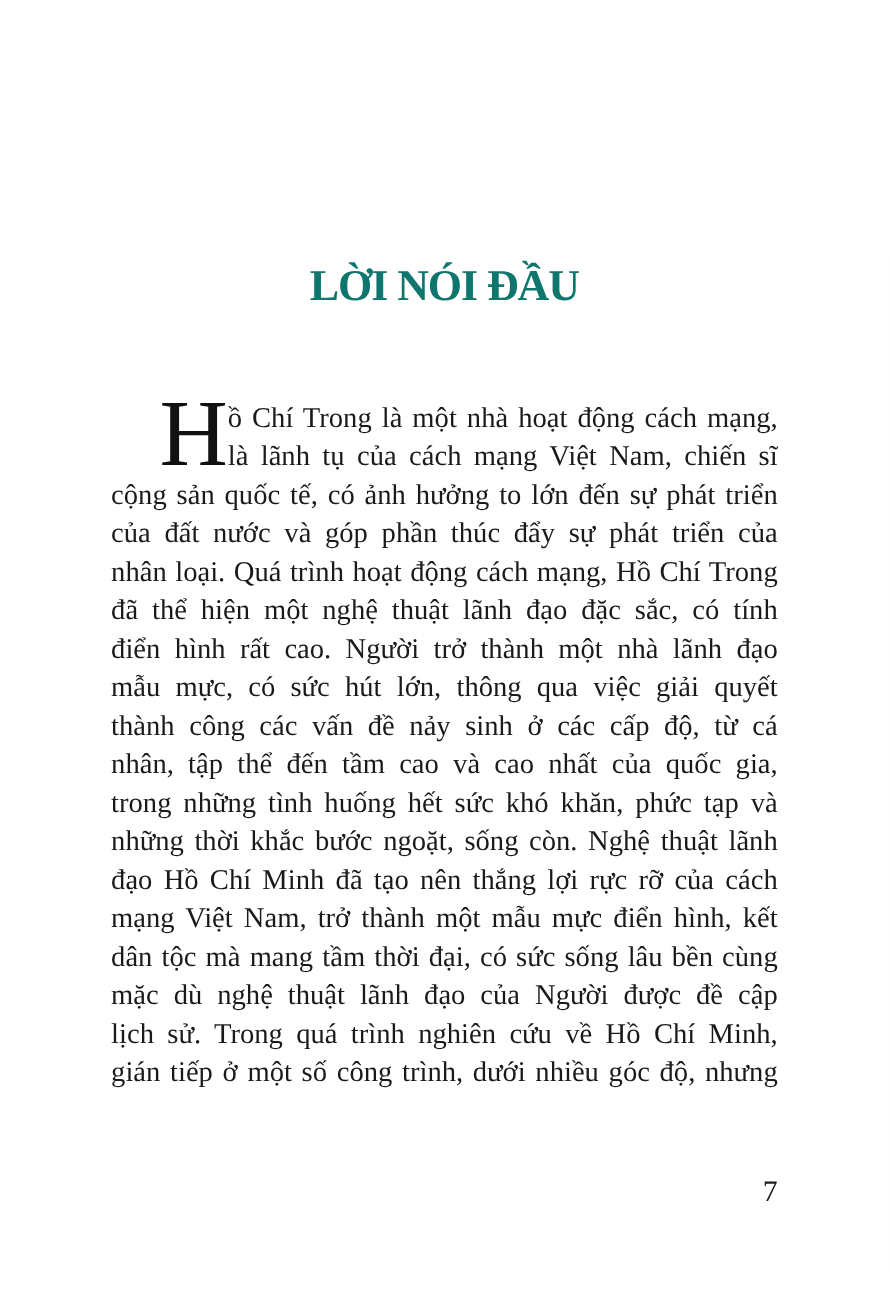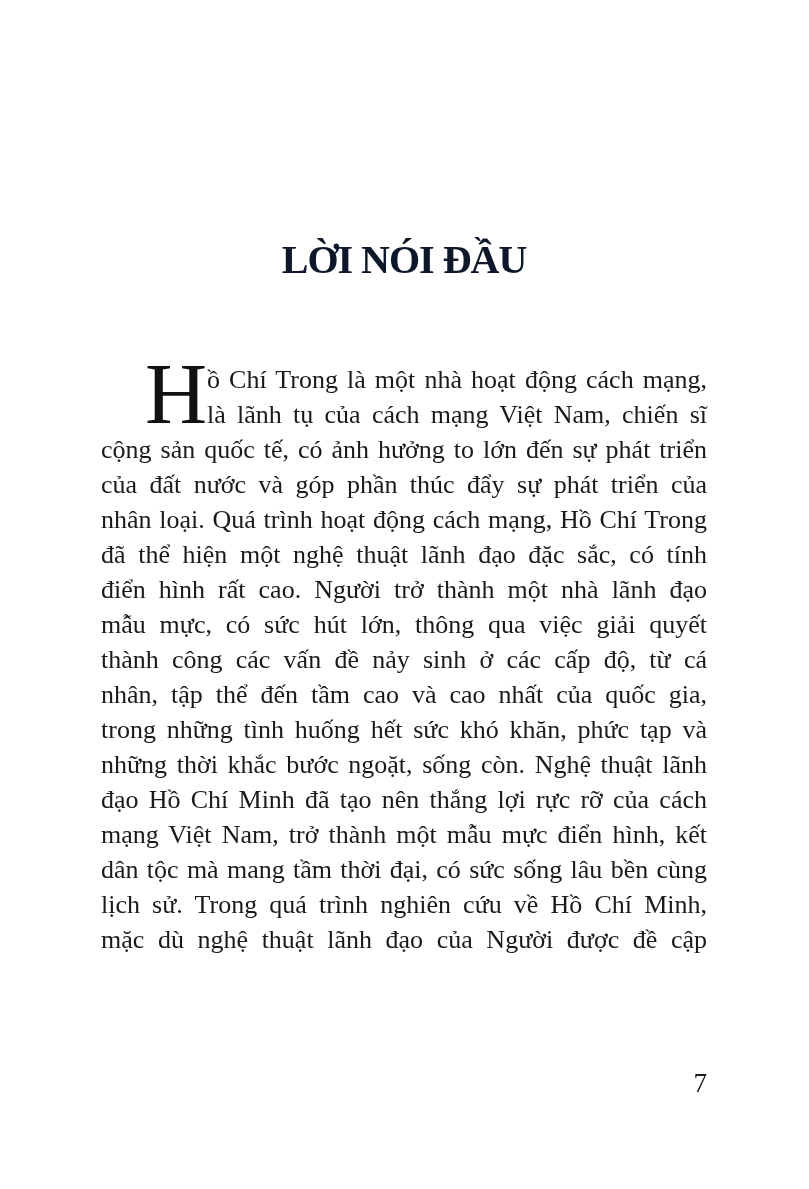--- a/index.html
+++ b/index.html
@@ -20,21 +20,21 @@
   .chapter-title {
     position: absolute;
     top: 240px;
     left: 101px;
     width: 606px;
     text-align: center;
     font-size: 40px;
     font-weight: bold;
     letter-spacing: -1px;
     line-height: 1;
-    color: #0f172a;
+    color: #0f766e;
   }
   .body-text {
     position: absolute;
     top: 362px;
     left: 101px;
     width: 606px;
     font-size: 26px;
     color: #1a1a1a;
   }
   .drop-cap {
@@ -83,18 +83,19 @@
       <div class="line">đã thể hiện một nghệ thuật lãnh đạo đặc sắc, có tính</div>
       <div class="line">điển hình rất cao. Người trở thành một nhà lãnh đạo</div>
       <div class="line">mẫu mực, có sức hút lớn, thông qua việc giải quyết</div>
       <div class="line">thành công các vấn đề nảy sinh ở các cấp độ, từ cá</div>
       <div class="line">nhân, tập thể đến tầm cao và cao nhất của quốc gia,</div>
       <div class="line">trong những tình huống hết sức khó khăn, phức tạp và</div>
       <div class="line">những thời khắc bước ngoặt, sống còn. Nghệ thuật lãnh</div>
       <div class="line">đạo Hồ Chí Minh đã tạo nên thắng lợi rực rỡ của cách</div>
       <div class="line">mạng Việt Nam, trở thành một mẫu mực điển hình, kết</div>
       <div class="line">dân tộc mà mang tầm thời đại, có sức sống lâu bền cùng</div>
+      <div class="line">mặc dù nghệ thuật lãnh đạo của Người được đề cập</div>
       <div class="line">lịch sử. Trong quá trình nghiên cứu về Hồ Chí Minh,</div>
-      <div class="line">mặc dù nghệ thuật lãnh đạo của Người được đề cập</div>
+      <div class="line">gián tiếp ở một số công trình, dưới nhiều góc độ, nhưng</div>
     </div>
 
   <div class="page-number">7</div>
 </div>
 
 </body></html>

